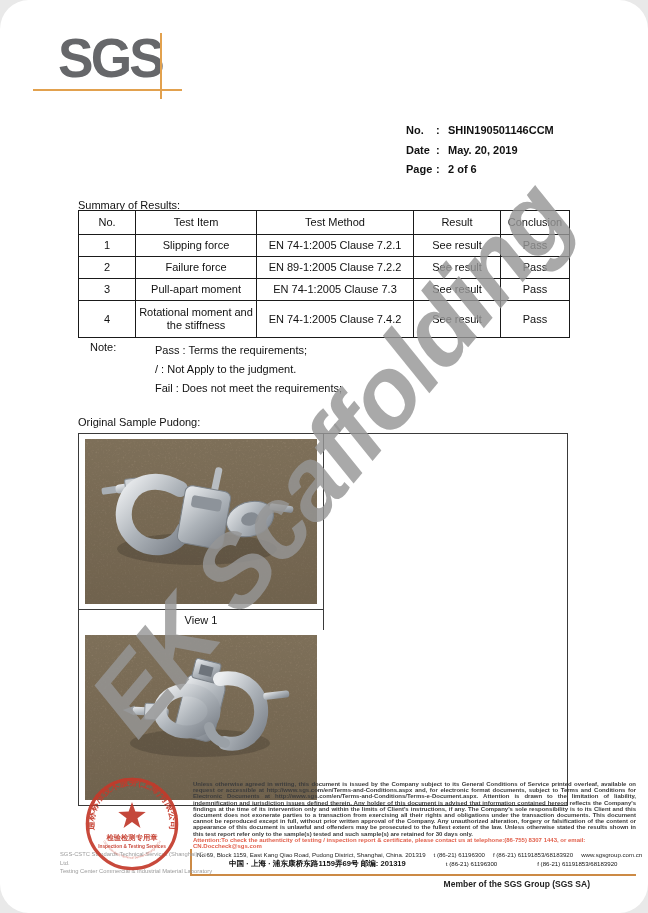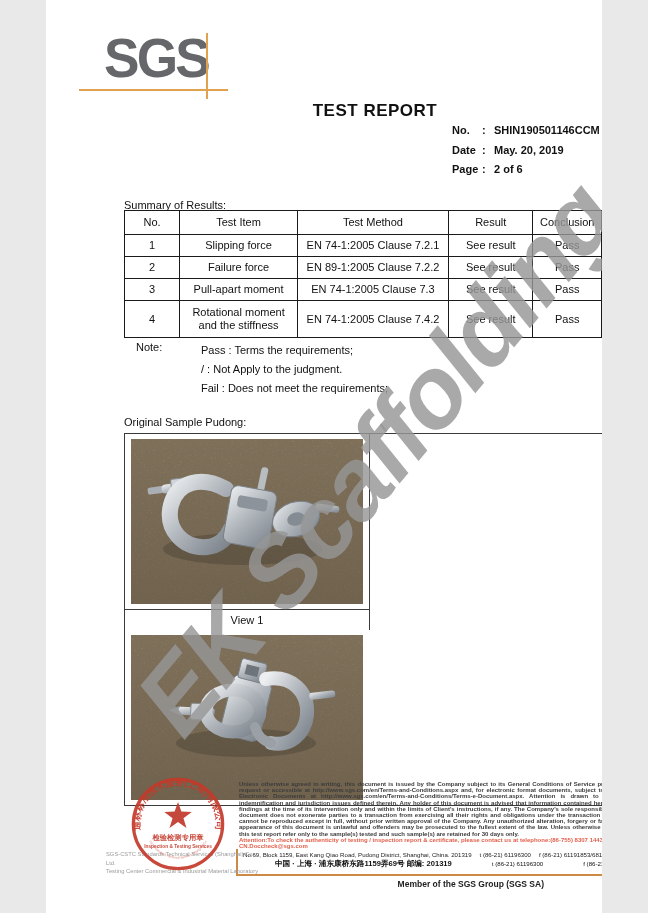--- a/index.html
+++ b/index.html
@@ -1,19 +1,19 @@
 <!DOCTYPE html>
 <html><head>
 <meta charset="utf-8">
 <style>
   html,body{margin:0;padding:0;background:#e9e9e9;}
   .page{
-    position:relative;width:556px;height:913px;background:#ffffff;
+    position:relative;width:648px;height:913px;background:#ffffff;
     font-family:"Liberation Sans","DejaVu Sans",sans-serif;color:#111;
-    overflow:hidden;margin:0 auto;
+    overflow:hidden;margin:0 auto;border-radius:29px;
   }
   
   .logo-text{position:absolute;left:58px;top:30px;font-size:56px;font-weight:bold;
     color:#66676a;letter-spacing:-3px;line-height:56px;transform:scaleX(.95);transform-origin:left;}
   .logo-hline{position:absolute;left:33px;top:89px;width:149px;height:2px;background:#e2a14e;}
   .logo-vline{position:absolute;left:160px;top:33px;width:2px;height:66px;background:#e2a14e;}
   
   .report-title{position:absolute;left:10px;top:101px;width:638px;text-align:center;
     font-size:17px;font-weight:bold;letter-spacing:.5px;}
   .report-info{position:absolute;left:406px;top:121px;font-size:11px;font-weight:bold;line-height:19.5px;}
@@ -64,21 +64,20 @@
 </style>
 </head>
 <body>
 
 <div class="page">
 
   <div class="logo-text">SGS</div>
   <div class="logo-hline"></div>
   <div class="logo-vline"></div>
 
-  <div class="report-title">TEST REPORT</div>
   <div class="report-info">
     <div class="ri-row">
       <span class="ri-label">No.</span>
         <span class="ri-colon">:</span>
         <span class="ri-value">SHIN190501146CCM</span>
     </div>
     <div class="ri-row">
       <span class="ri-label">Date</span>
         <span class="ri-colon">:</span>
         <span class="ri-value">May. 20, 2019</span>

